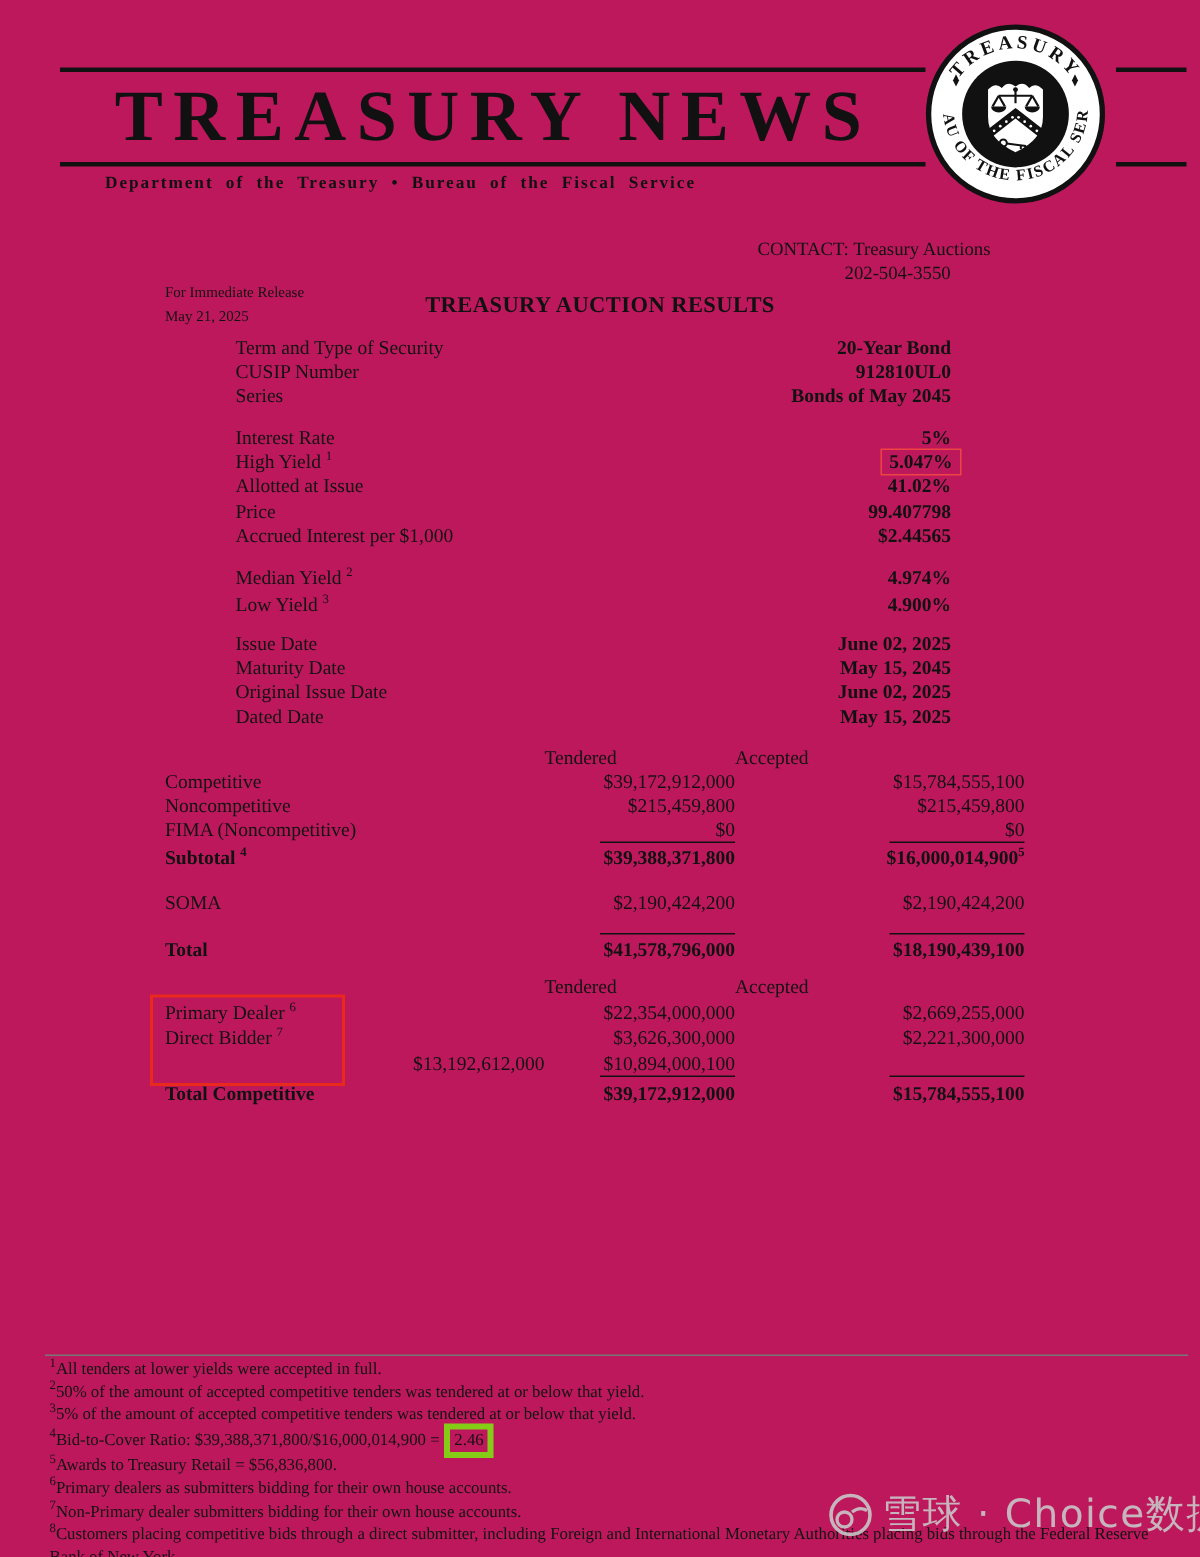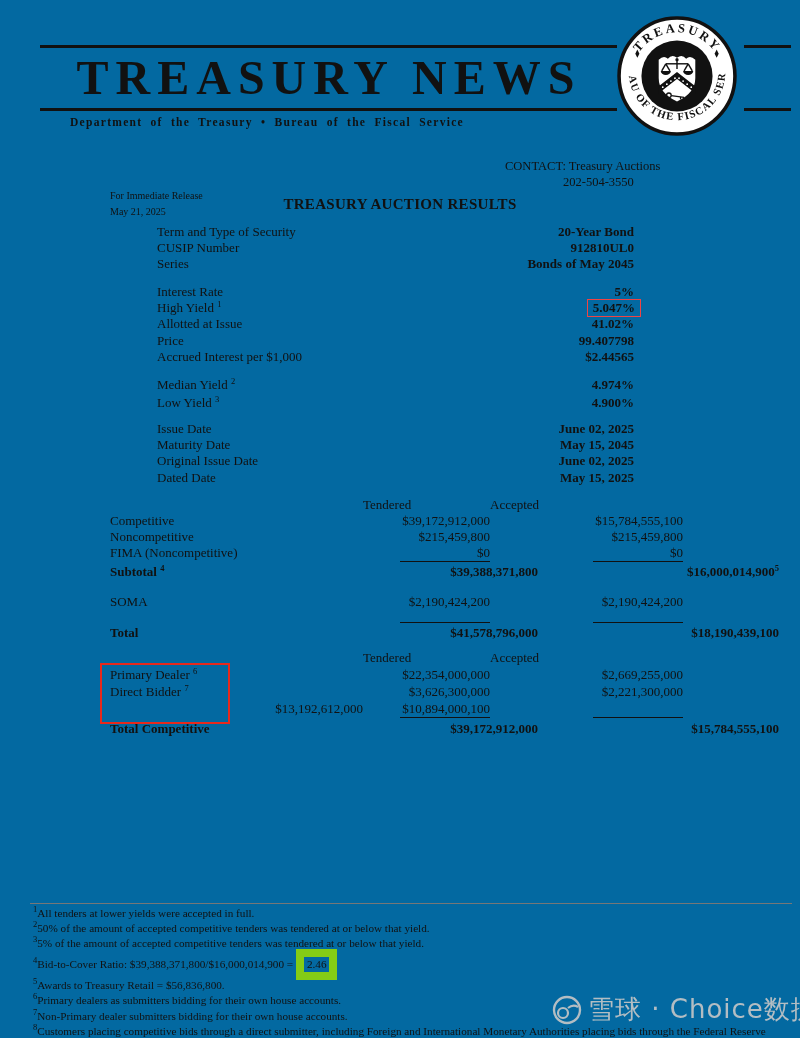--- a/index.html
+++ b/index.html
@@ -1,18 +1,18 @@
 <!DOCTYPE html>
 <html><head>
 <meta charset="utf-8">
 <style>
   html,body { margin:0; padding:0; background:#f2f2f2; }
   .page {
     position:relative; width:800px; height:1038px; margin:0 auto;
-    background:#0369a1; overflow:hidden;
+    background:#be185d; overflow:hidden;
     font-family:"Liberation Serif", serif; color:#111;
   }
   
   .rule { position:absolute; background:#111; height:3px; }
   .masthead-title {
     position:absolute; left:40px; top:50px; width:578px;
     text-align:center; font-size:48px; font-weight:bold;
     letter-spacing:7px; white-space:nowrap;
   }
   .masthead-sub {
@@ -42,33 +42,33 @@
     display:inline-block; border:1px solid #ef4444; padding:0 5px;
     margin:-2px -7px -2px 0;
   }
   
   .ttable { position:absolute; left:110px; width:573px; font-size:13px; }
   #table1 { top:497px; line-height:16px; }
   #table2 { top:649px; line-height:17px; }
   .trow { display:grid; grid-template-columns:253px 127px 193px; }
   .trow .num { text-align:right; }
   .trow .hdr { text-align:left; font-weight:normal; padding-right:14px; }
-  .trow.bold { font-weight:bold;gap:48px; }
+  .trow.bold { font-weight:bold; }
   .rulerow { display:grid; grid-template-columns:253px 127px 193px; height:3px; }
   .rulerow .seg { justify-self:end; width:90px; border-top:1.5px solid #111; height:0; }
   .spacer14 { height:14px; }
   .mt12 { margin-top:12px; }
   .redbox-overlay {
     position:absolute; left:100px; top:663px; width:126px; height:57px;
     border:2px solid #e8291c; pointer-events:none;
   }
   
   .fn-divider { position:absolute; left:30px; top:903px; width:762px; height:1px; background:#777; }
   .footnotes { position:absolute; left:33px; top:906px; width:737px; font-size:11.2px; line-height:15.1px; }
-  .redbox-inline { display:inline-block; border:8px solid #84cc16; padding:0 3px; margin:-2px 0; }
+  .redbox-inline { display:inline-block; border:4px solid #84cc16; padding:0 3px; margin:-2px 0; }
   
   .watermark {
     position:absolute; left:552px; top:992px; display:flex; align-items:center; gap:6px;
     color:#c7c7c7; font-size:26px; letter-spacing:1px; white-space:nowrap;
     font-family:"DejaVu Sans", sans-serif; opacity:0.9;
   }
 </style>
 </head>
 <body>
 

